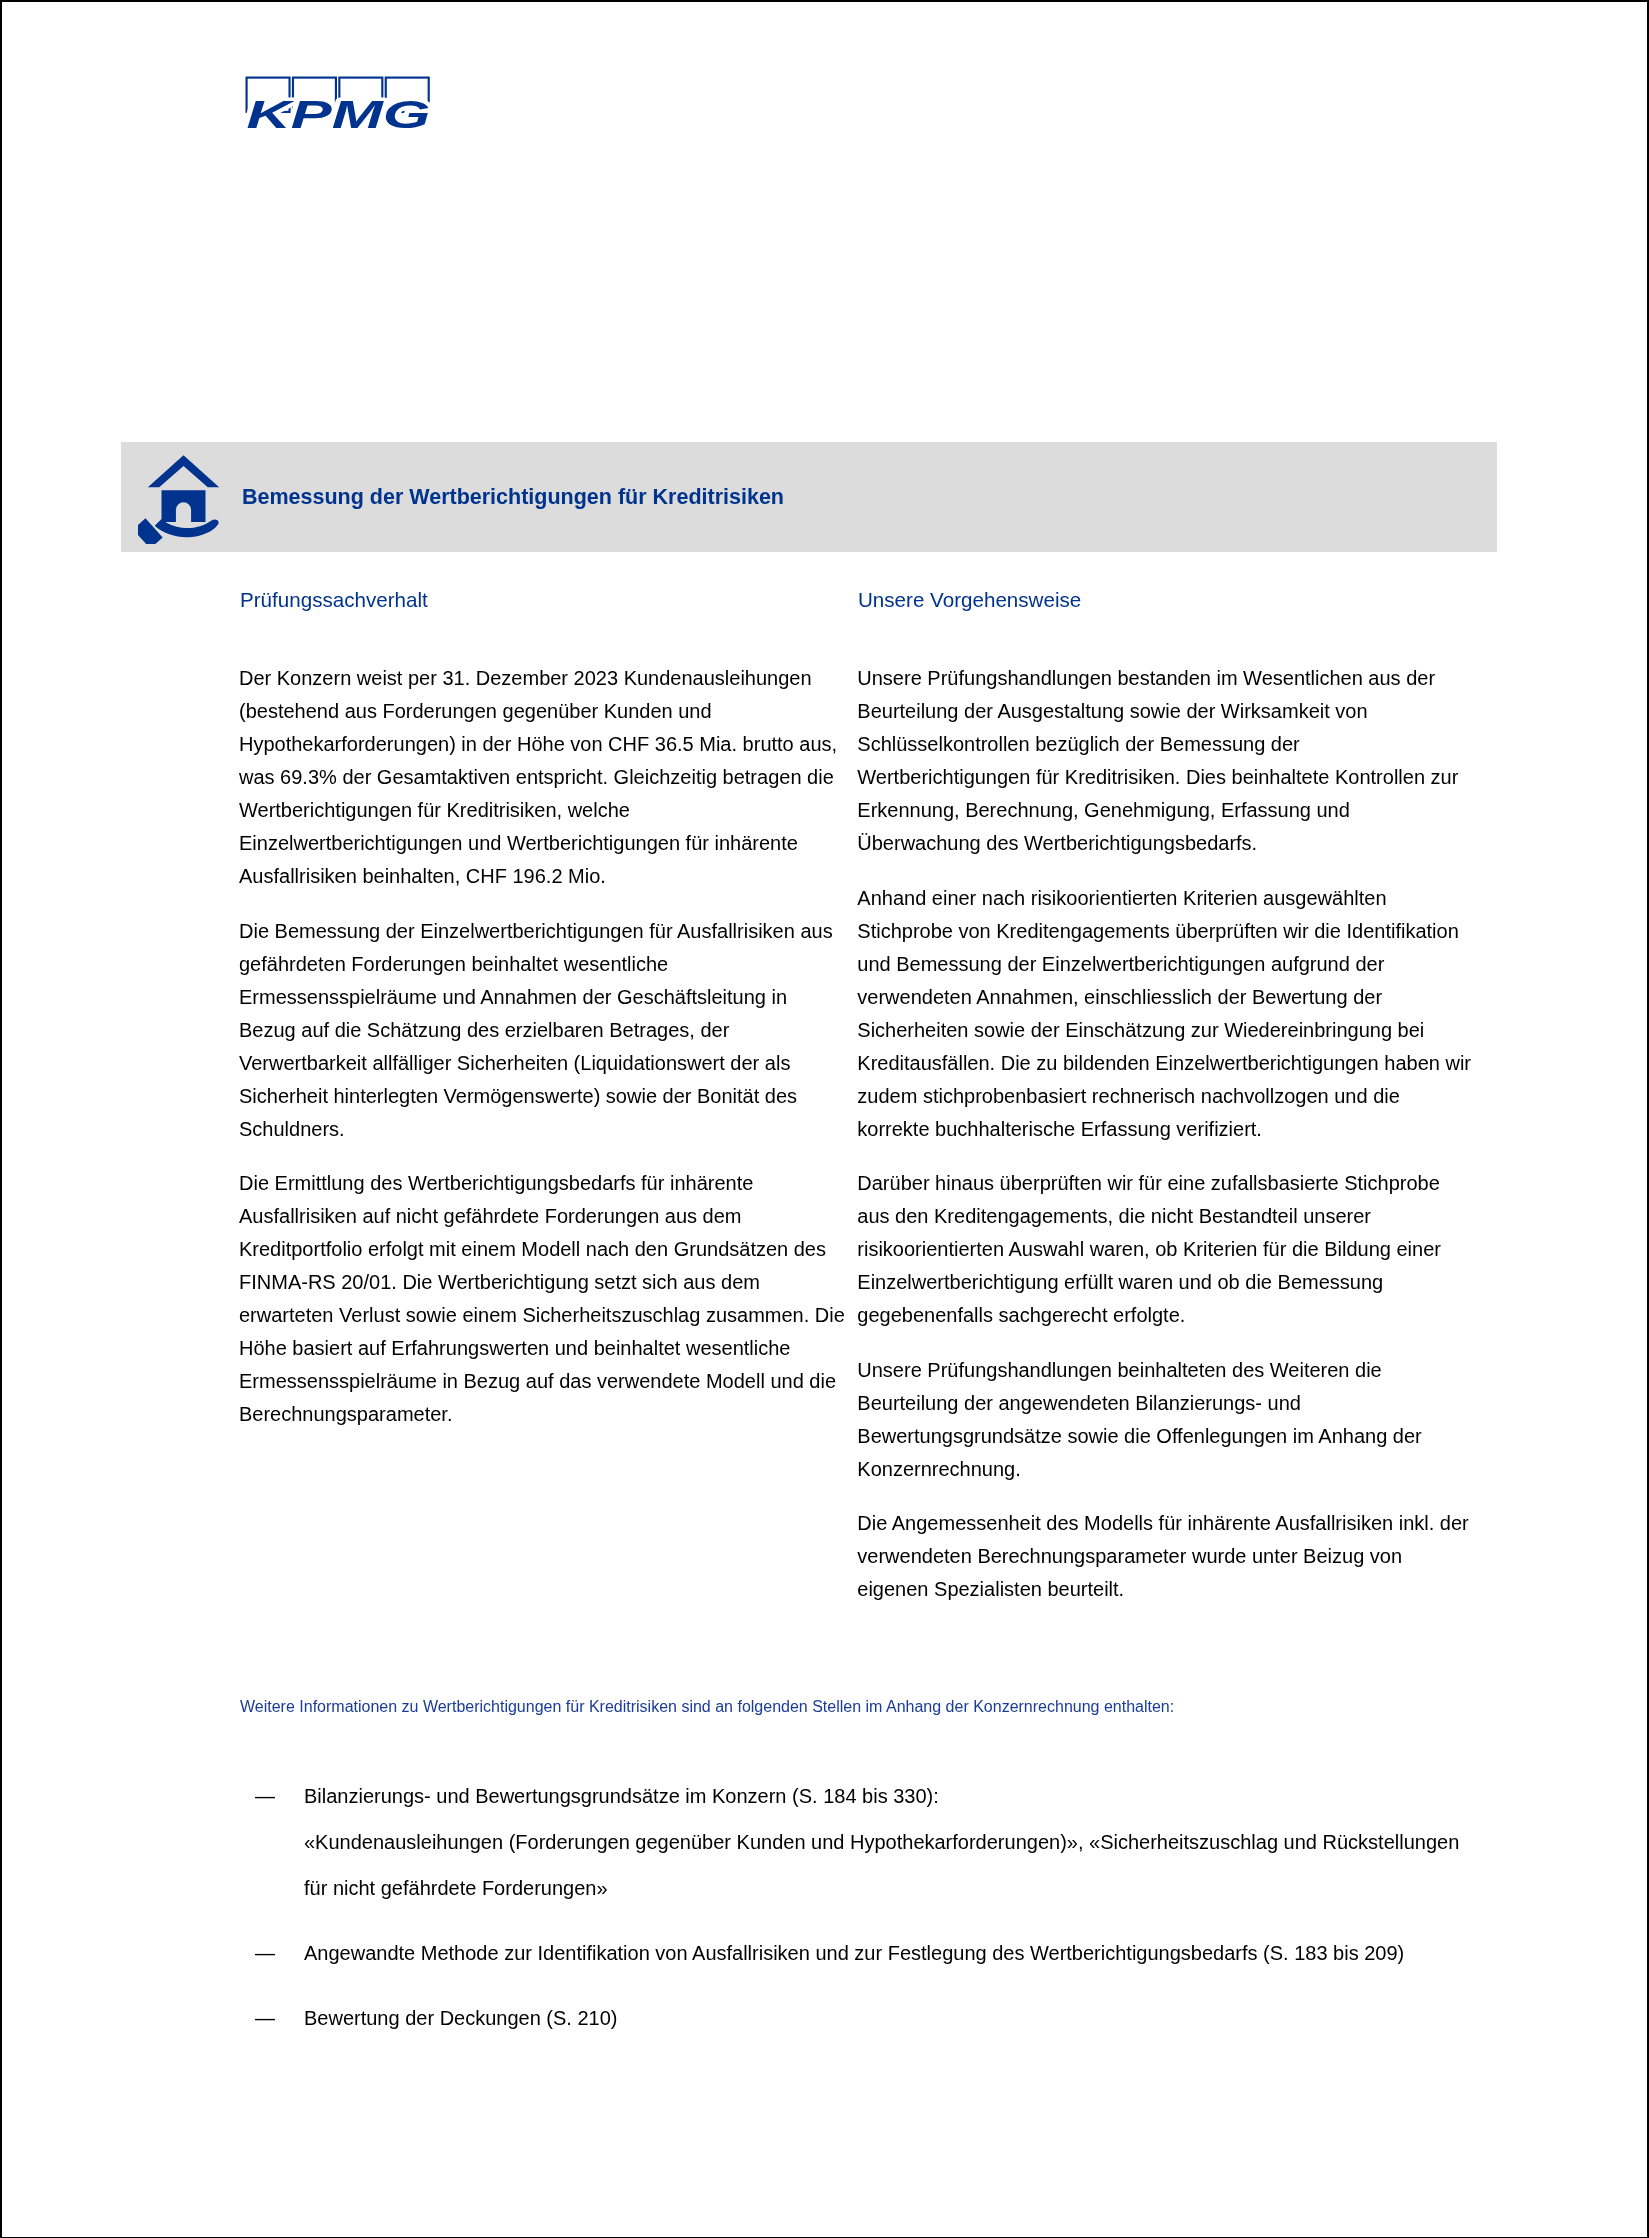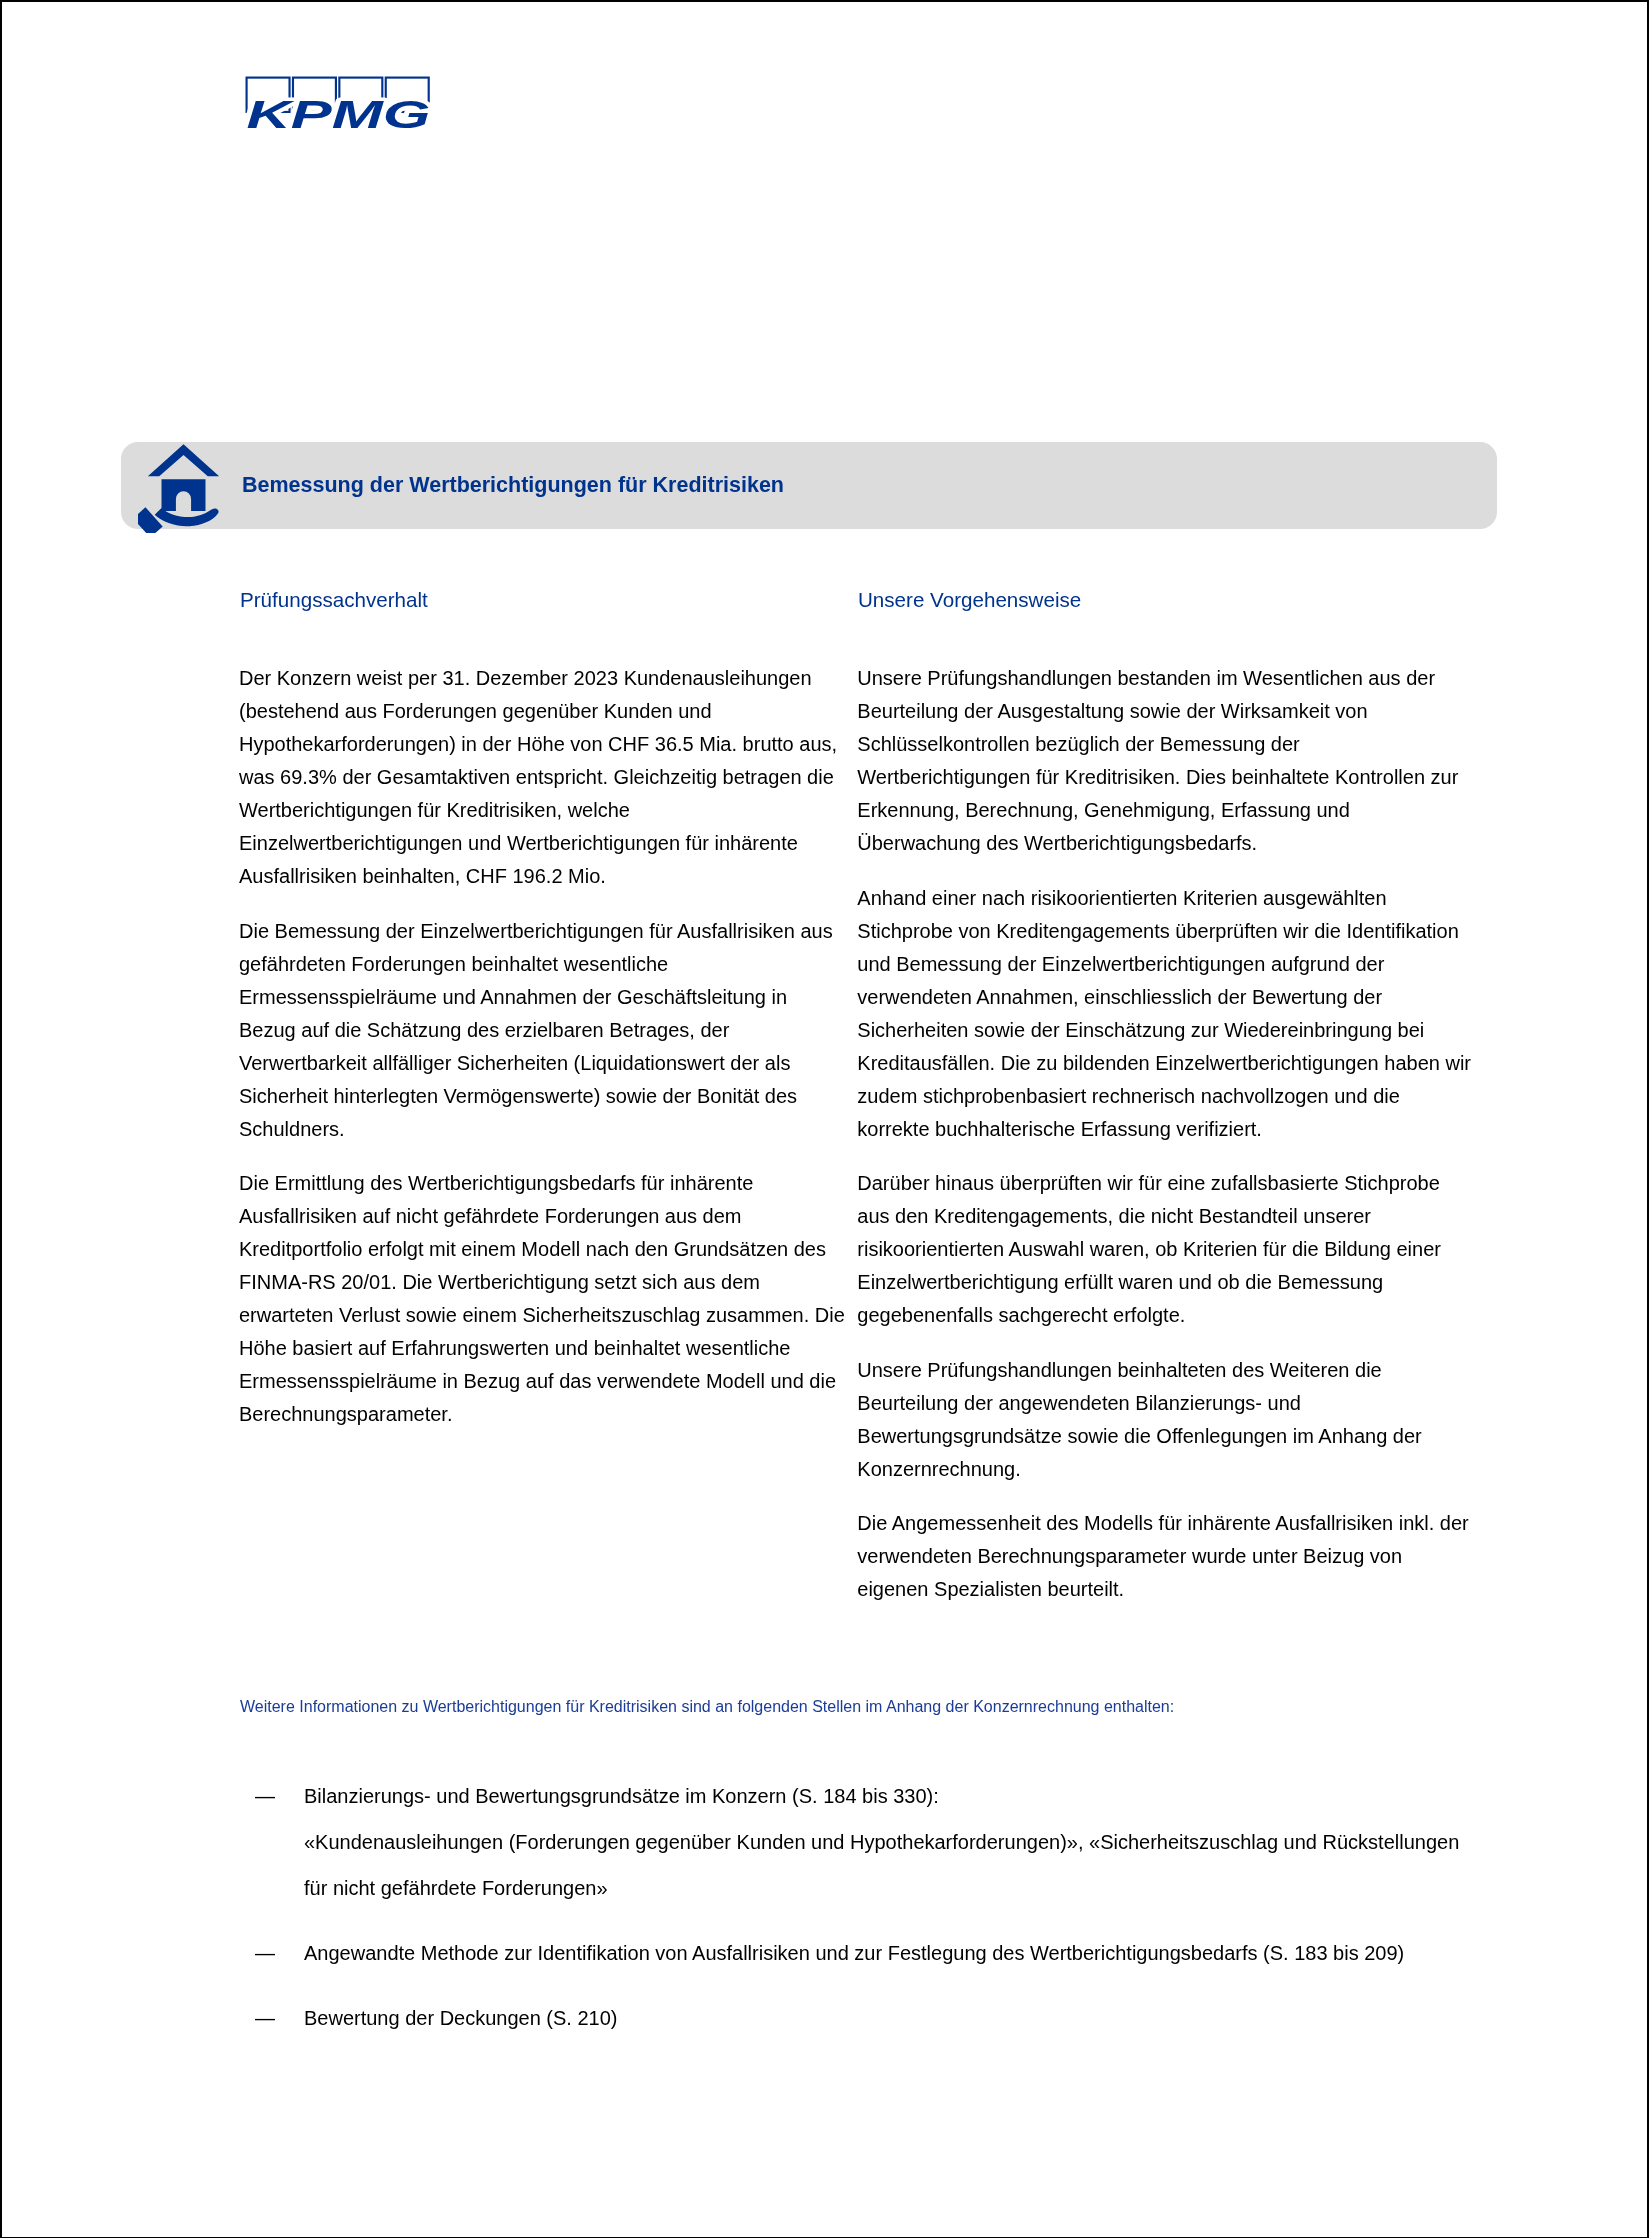--- a/index.html
+++ b/index.html
@@ -7,22 +7,22 @@
     position:relative;
     width:1649px;height:2239px;
     background:#ffffff;
     border:2.6px solid #000;
     box-sizing:border-box;
     font-family:"Liberation Sans",sans-serif;
     overflow:hidden;
   }
   .logo{position:absolute;left:242px;top:72px;width:189px;height:57px;}
   .banner{
-    position:absolute;left:119px;top:440px;width:1376px;height:87px;
-    background:#dcdcdc;display:flex;align-items:center;border-radius:17px;
+    position:absolute;left:119px;top:440px;width:1376px;height:110px;
+    background:#dcdcdc;display:flex;align-items:center;
   }
   .banner-icon{margin-left:17px;width:91px;height:94px;flex:0 0 auto;}
   .banner-title{
     margin-left:13px;color:#00338D;font-size:21.5px;font-weight:bold;
   }
   .col-header{
     position:absolute;top:586px;color:#00338D;font-size:20.6px;font-weight:normal;
   }
   .col-header.left{left:238px;}
   .col-header.right{left:856px;}

